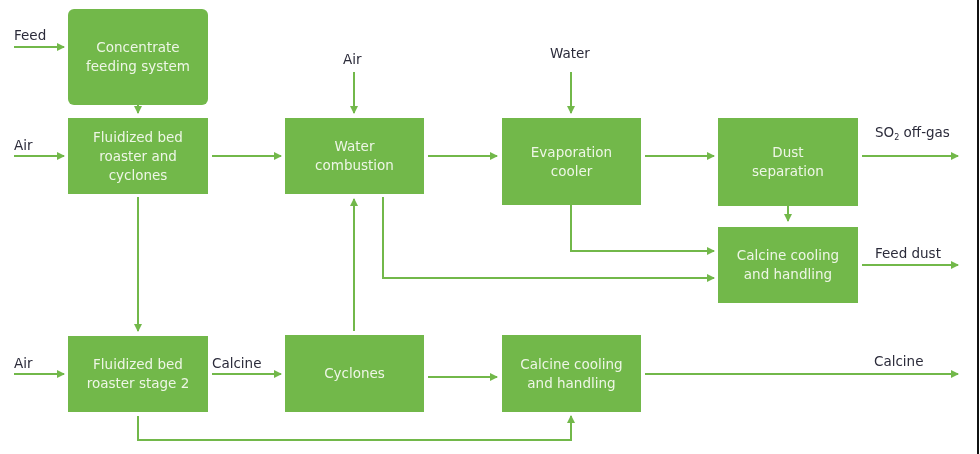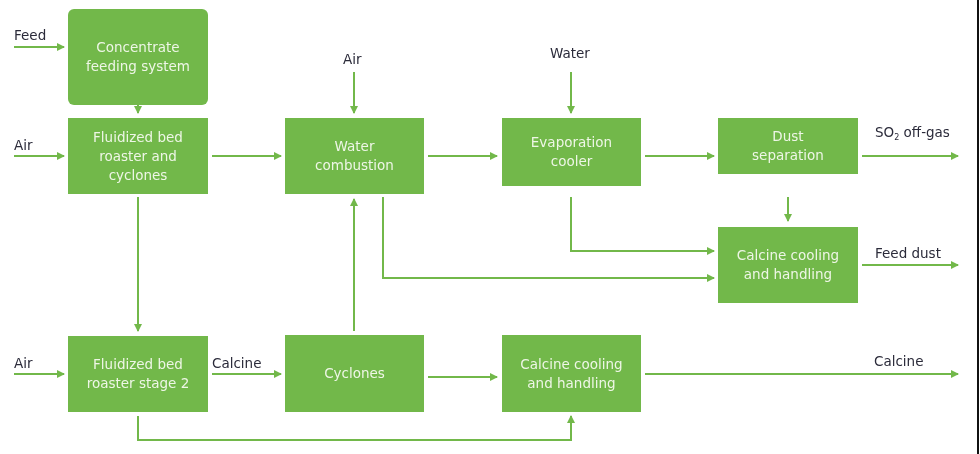--- a/index.html
+++ b/index.html
@@ -45,23 +45,23 @@
   </g>
 </svg>
 
 <div class="box" style="left:68px;top:9px;width:140px;height:96px;border-radius:6px;">Concentrate
 feeding system</div>
 <div class="box" style="left:68px;top:118px;width:140px;height:76px;">Fluidized bed
 roaster and
 cyclones</div>
 <div class="box" style="left:285px;top:118px;width:139px;height:76px;">Water
 combustion</div>
-<div class="box" style="left:502px;top:118px;width:139px;height:68px;">Evaporation
+<div class="box" style="left:502px;top:118px;width:139px;height:87px;">Evaporation
 cooler</div>
-<div class="box" style="left:718px;top:118px;width:140px;height:56px;">Dust
+<div class="box" style="left:718px;top:118px;width:140px;height:88px;">Dust
 separation</div>
 <div class="box" style="left:718px;top:227px;width:140px;height:76px;">Calcine cooling
 and handling</div>
 <div class="box" style="left:68px;top:336px;width:140px;height:76px;">Fluidized bed
 roaster stage 2</div>
 <div class="box" style="left:285px;top:335px;width:139px;height:77px;">Cyclones</div>
 <div class="box" style="left:502px;top:335px;width:139px;height:77px;">Calcine cooling
 and handling</div>
 
 <span class="lbl" style="left:14px;top:27px;">Feed</span>

